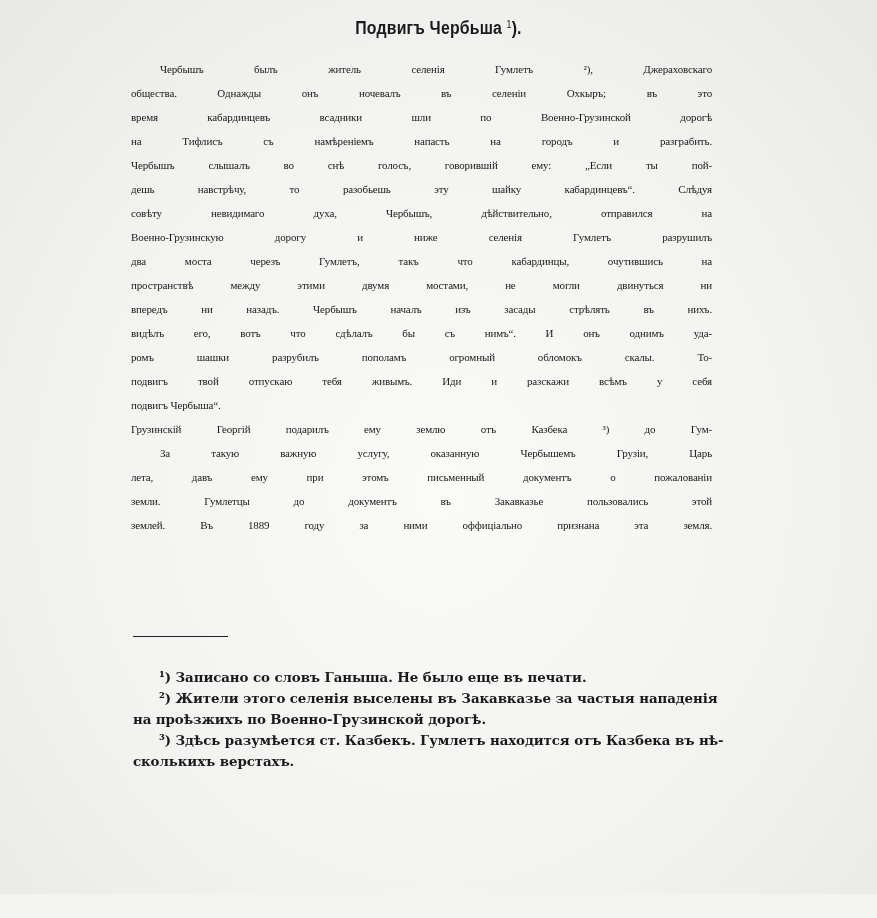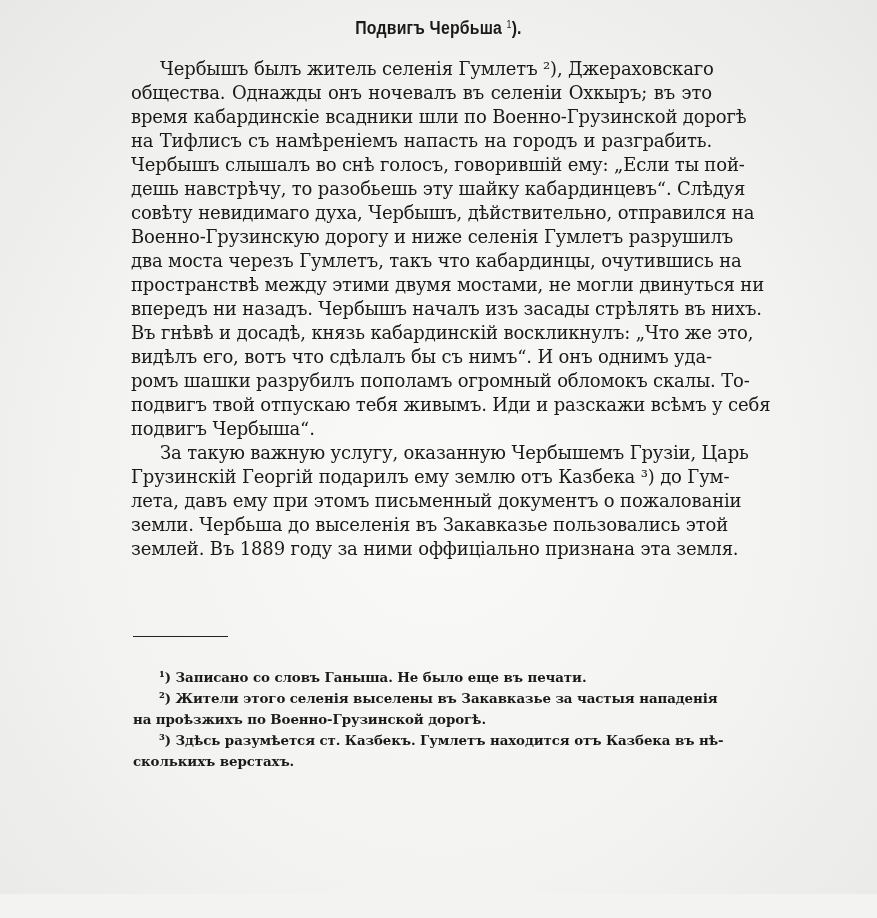--- a/index.html
+++ b/index.html
@@ -41,26 +41,27 @@
     }
     .body {
       position: absolute;
       left: 131px;
       top: 57px;
       width: 581px;
     }
     .line {
       height: 24px;
       line-height: 24px;
-      font-size: 18px;
+      font-size: 11px;
       white-space: nowrap;
       text-align: justify;
       text-align-last: justify;
       overflow: visible;
       letter-spacing: -0.15px;
+      font-family: Liberation Serif, serif;
     }
     .line.indent { padding-left: 29px; }
     .line.last { text-align-last: left; }
     .para-gap { height: 0px; }
     .rule {
       position: absolute;
       left: 133px;
       top: 636px;
       width: 95px;
       height: 1px;
@@ -90,41 +91,40 @@
 <body>
 
 <div class="page">
 
   <div class="title"><span>Подвигъ Чербьша</span> <sup>1</sup><span>).</span></div>
 
   <div class="body">
     <div>
       <div class="line indent">Чербышъ былъ житель селенія Гумлетъ ²), Джераховскаго</div>
       <div class="line">общества. Однажды онъ ночевалъ въ селеніи Охкыръ; въ это</div>
-      <div class="line">время кабардинскіе всадники шли по Военно-Грузинской дорогѣ</div>
+      <div class="line">время кабардинцевъ всадники шли по Военно-Грузинской дорогѣ</div>
       <div class="line">на Тифлисъ съ намѣреніемъ напасть на городъ и разграбить.</div>
       <div class="line">Чербышъ слышалъ во снѣ голосъ, говорившій ему: „Если ты пой-</div>
       <div class="line">дешь навстрѣчу, то разобьешь эту шайку кабардинцевъ“. Слѣдуя</div>
       <div class="line">совѣту невидимаго духа, Чербышъ, дѣйствительно, отправился на</div>
       <div class="line">Военно-Грузинскую дорогу и ниже селенія Гумлетъ разрушилъ</div>
       <div class="line">два моста черезъ Гумлетъ, такъ что кабардинцы, очутившись на</div>
       <div class="line">пространствѣ между этими двумя мостами, не могли двинуться ни</div>
       <div class="line">впередъ ни назадъ. Чербышъ началъ изъ засады стрѣлять въ нихъ.</div>
-      <div class="line">Въ гнѣвѣ и досадѣ, князь кабардинскій воскликнулъ: „Что же это,</div>
       <div class="line">видѣлъ его, вотъ что сдѣлалъ бы съ нимъ“. И онъ однимъ уда-</div>
       <div class="line">ромъ шашки разрубилъ пополамъ огромный обломокъ скалы. То-</div>
       <div class="line">подвигъ твой отпускаю тебя живымъ. Иди и разскажи всѣмъ у себя</div>
       <div class="line last">подвигъ Чербыша“.</div>
     </div>
     <div class="para-gap"></div>
     <div>
+      <div class="line">Грузинскій Георгій подарилъ ему землю отъ Казбека ³) до Гум-</div>
       <div class="line indent">За такую важную услугу, оказанную Чербышемъ Грузіи, Царь</div>
-      <div class="line">Грузинскій Георгій подарилъ ему землю отъ Казбека ³) до Гум-</div>
       <div class="line">лета, давъ ему при этомъ письменный документъ о пожалованіи</div>
-      <div class="line">земли. Чербьша до выселенія въ Закавказье пользовались этой</div>
+      <div class="line">земли. Гумлетцы до документъ въ Закавказье пользовались этой</div>
       <div class="line">землей. Въ 1889 году за ними оффиціально признана эта земля.</div>
     </div>
   </div>
 
   <div class="rule"></div>
 
   <div class="footnotes">
     <div>
       <div class="fn indent last">¹) Записано со словъ Ганыша. Не было еще въ печати.</div>
     </div>

